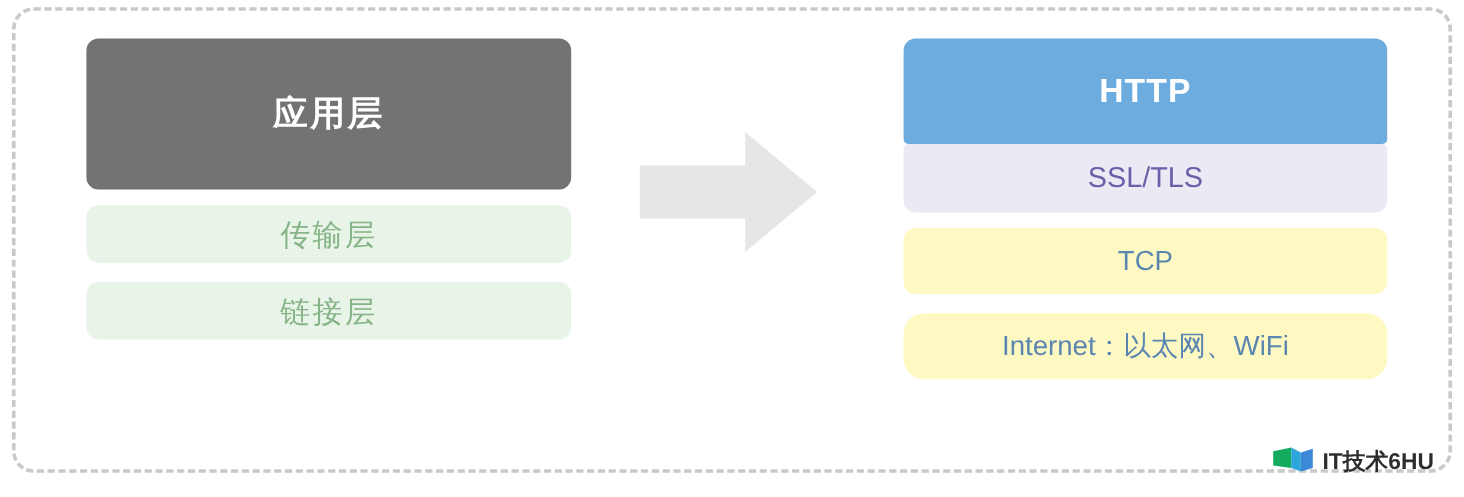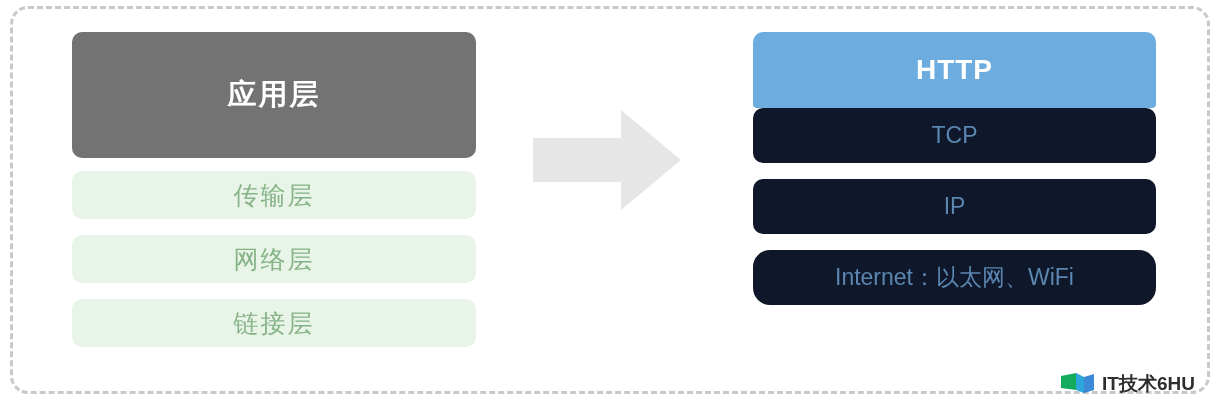--- a/index.html
+++ b/index.html
@@ -79,39 +79,39 @@
     background: #e9f4e9;
     color: #86b487;
     font-size: 25px;
     letter-spacing: 2px;
     margin-bottom: 16px;
   }
   .sub-layer:last-child { margin-bottom: 0; text-align: center; }
 
   
   .http-box {
-    height: 76px;
+    height: 88px;
     background: #6cacdf;
     color: #ffffff;
     font-size: 28px;
     font-weight: bold;
     letter-spacing: 1px;
     border-radius: 10px 10px 4px 4px;
   }
   .ssl-box {
     height: 57px;
     background: #ebe9f4;
     color: #6a5fa8;
     font-size: 24px;
     border-radius: 4px 4px 10px 10px;
     margin-bottom: 13px;
   }
   .net-box {
     height: 55px;
-    background: #0f172a;
+    background: #fef9c3;
     color: #5a86b0;
     font-size: 23px;
     margin-bottom: 16px;
   }
   .net-box:last-child { margin-bottom: 0; border-radius: 17px; }
 
   
   #arrow {
     position: absolute;
     left: 533px;
@@ -147,42 +147,39 @@
   <div id="dashed-frame"></div>
 
   <div id="left-stack" class="stack">
     <div class="layer-box app-layer">
       <span>应用层</span>
     </div>
     <div class="layer-box sub-layer">
       <span>传输层</span>
     </div>
     <div class="layer-box sub-layer">
-      <span>网络层</span>
-    </div>
-    <div class="layer-box sub-layer">
       <span>链接层</span>
     </div>
   </div>
 
   <div id="arrow">
     <svg width="148" height="100" viewBox="0 0 148 100" xmlns="http://www.w3.org/2000/svg">
       <polygon points="0,28 88,28 88,0 148,50 88,100 88,72 0,72" fill="#e6e6e6"></polygon>
     </svg>
   </div>
 
   <div id="right-stack" class="stack">
     <div class="layer-box http-box">
       <span>HTTP</span>
     </div>
+    <div class="layer-box ssl-box">
+      <span>SSL/TLS</span>
+    </div>
     <div class="layer-box net-box">
       <span>TCP</span>
-    </div>
-    <div class="layer-box net-box">
-      <span>IP</span>
     </div>
     <div class="layer-box net-box">
       <span>Internet：以太网、WiFi</span>
     </div>
   </div>
 
   <div id="watermark">
     <span>
       <svg width="36" height="22" viewBox="0 0 36 22" xmlns="http://www.w3.org/2000/svg">
         <polygon points="1,5 16,2 16,19 1,17" fill="#00a651"></polygon>

